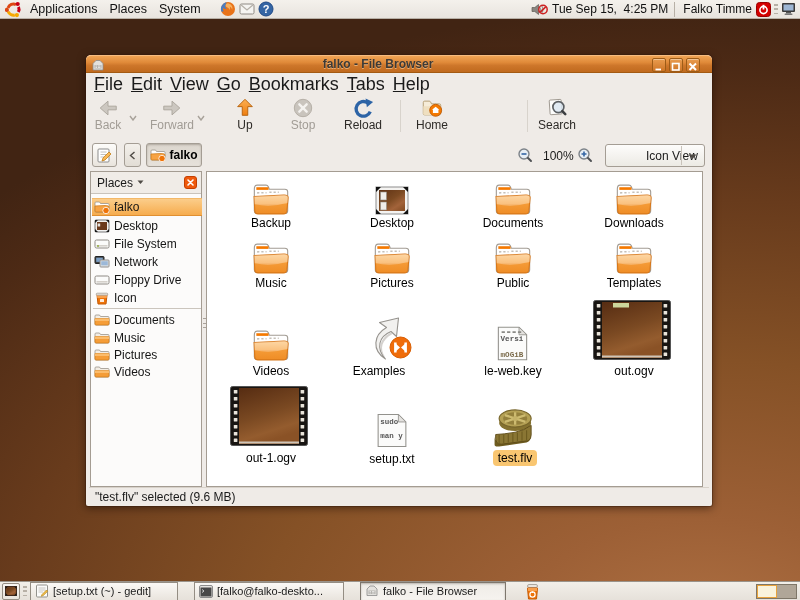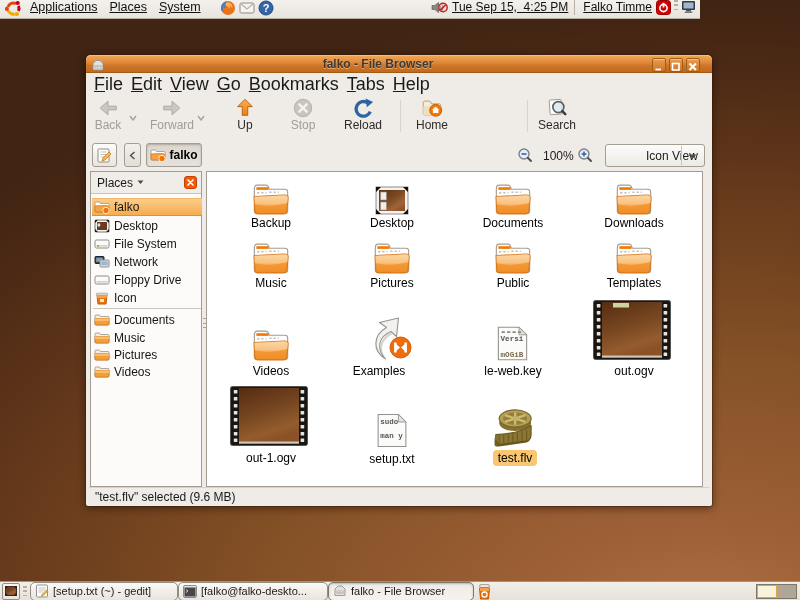--- a/index.html
+++ b/index.html
@@ -1,23 +1,23 @@
 <!DOCTYPE html>
 <html><head>
 <meta charset="utf-8">
 <style>
 * { margin:0; padding:0; box-sizing:border-box; }
 html,body { width:800px; height:600px; overflow:hidden; font-family:"Liberation Sans",sans-serif; }
 #desktop { position:absolute; left:0; top:0; width:800px; height:600px;
   background:
     radial-gradient(ellipse 1000px 640px at 88% 108%, #b07244 0%, #9d6036 20%, #855126 45%, #683b1c 70%, #4d2a15 90%, #412413 100%);
 }
-#toppanel { position:absolute; left:0; top:0; width:700px; height:19px;
+#toppanel { position:absolute; left:0; top:0; width:800px; height:19px;
   background:linear-gradient(#f4f1ec, #e8e4de); border-bottom:1px solid #b7b0a6;
-  display:flex; font-size:12px; color:#111;text-decoration:underline; }
+  display:flex; align-items:center; font-size:12px; color:#111; }
 #toppanel .menu { padding:0 6px; font-size:12.5px; }
 #botpanel { position:absolute; left:0; top:581px; width:800px; height:19px;
   background:linear-gradient(#f2efe9, #e6e1da); border-top:1px solid #9a938a;
   display:flex; align-items:center; }
 .win { position:absolute; left:86px; top:55px; width:626px; height:451px;
   background:#efebe7; border-radius:5px 5px 2px 2px;
   box-shadow:0 2px 8px rgba(20,8,2,0.55), 0 0 0 1px rgba(60,30,10,0.35); }
 .titlebar { position:absolute; left:0; top:0; width:626px; height:18px;
   border-radius:5px 5px 0 0;
   background:linear-gradient(#f0a455, #e08a39 40%, #cd762a 60%, #c06a1e);
@@ -51,23 +51,23 @@
 .sb-item { position:absolute; left:1px; width:110px; height:18px; display:flex; align-items:center;
   font-size:12px; color:#161616; }
 .view { position:absolute; left:117px; top:0; width:497px; height:316px; background:#ffffff;
   border:1px solid #a49c92; }
 .statusbar { position:absolute; left:3px; top:432px; width:620px; height:19px;
   background:#efebe7; border-top:1px solid #d8d2ca; font-size:12px; color:#1a1a1a;
   display:flex; align-items:flex-start; padding-top:2px; padding-left:6px; border-radius:0 0 2px 2px; }
 .si { margin-left:2px; margin-right:4px; }
 .vicon { position:absolute; }
 .cap2 { position:absolute; width:120px; text-align:center; font-size:12px; color:#000; white-space:nowrap; }
-.tb-button { height:19px; border:1px solid #948d83; border-radius:5px;
+.tb-button { height:19px; border:1px solid #948d83; border-radius:0;
   background:linear-gradient(#fbf9f6,#e9e4dd); display:flex; align-items:center;
-  font-size:11px; color:#1a1a1a; margin-right:0; padding:0 4px; white-space:nowrap; overflow:hidden; }
+  font-size:11px; color:#1a1a1a; margin-right:16px; padding:0 4px; white-space:nowrap; overflow:hidden; }
 </style>
 </head>
 <body>
 <div id="desktop"></div>
 <svg width="0" height="0" style="position:absolute">
   <defs>
     <linearGradient id="fgrad" x1="0" y1="0" x2="0" y2="1">
       <stop offset="0" stop-color="#fdc67e"></stop>
         <stop offset="0.45" stop-color="#f8a84b"></stop>
         <stop offset="0.5" stop-color="#f49a36"></stop>

